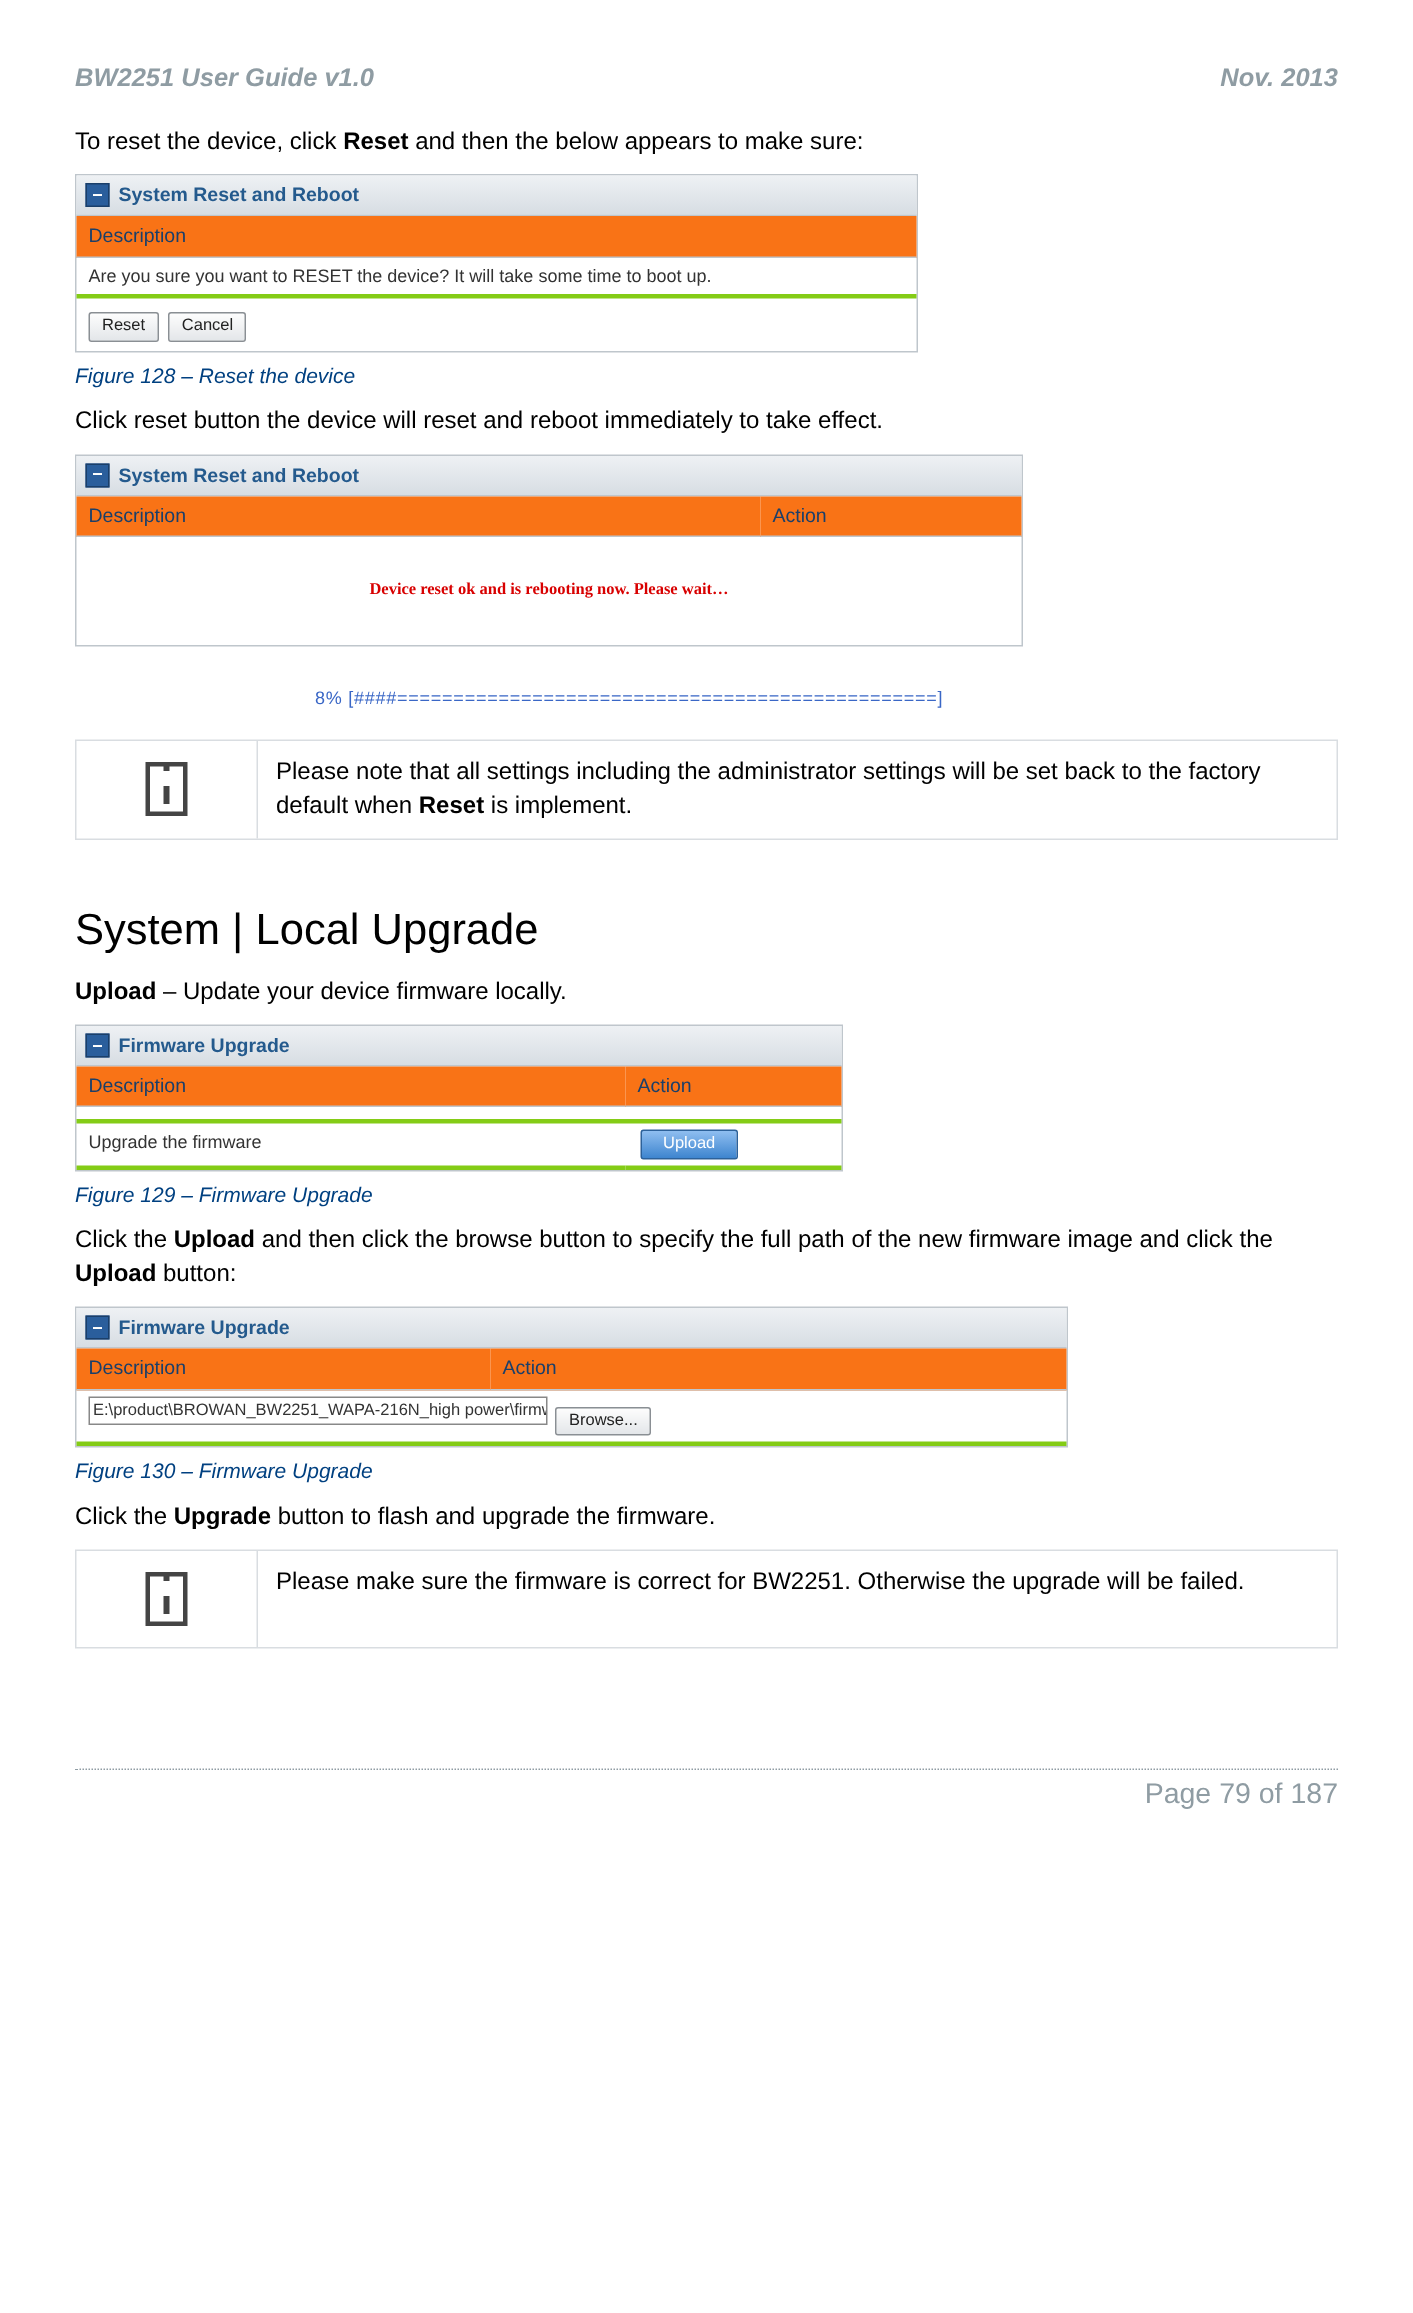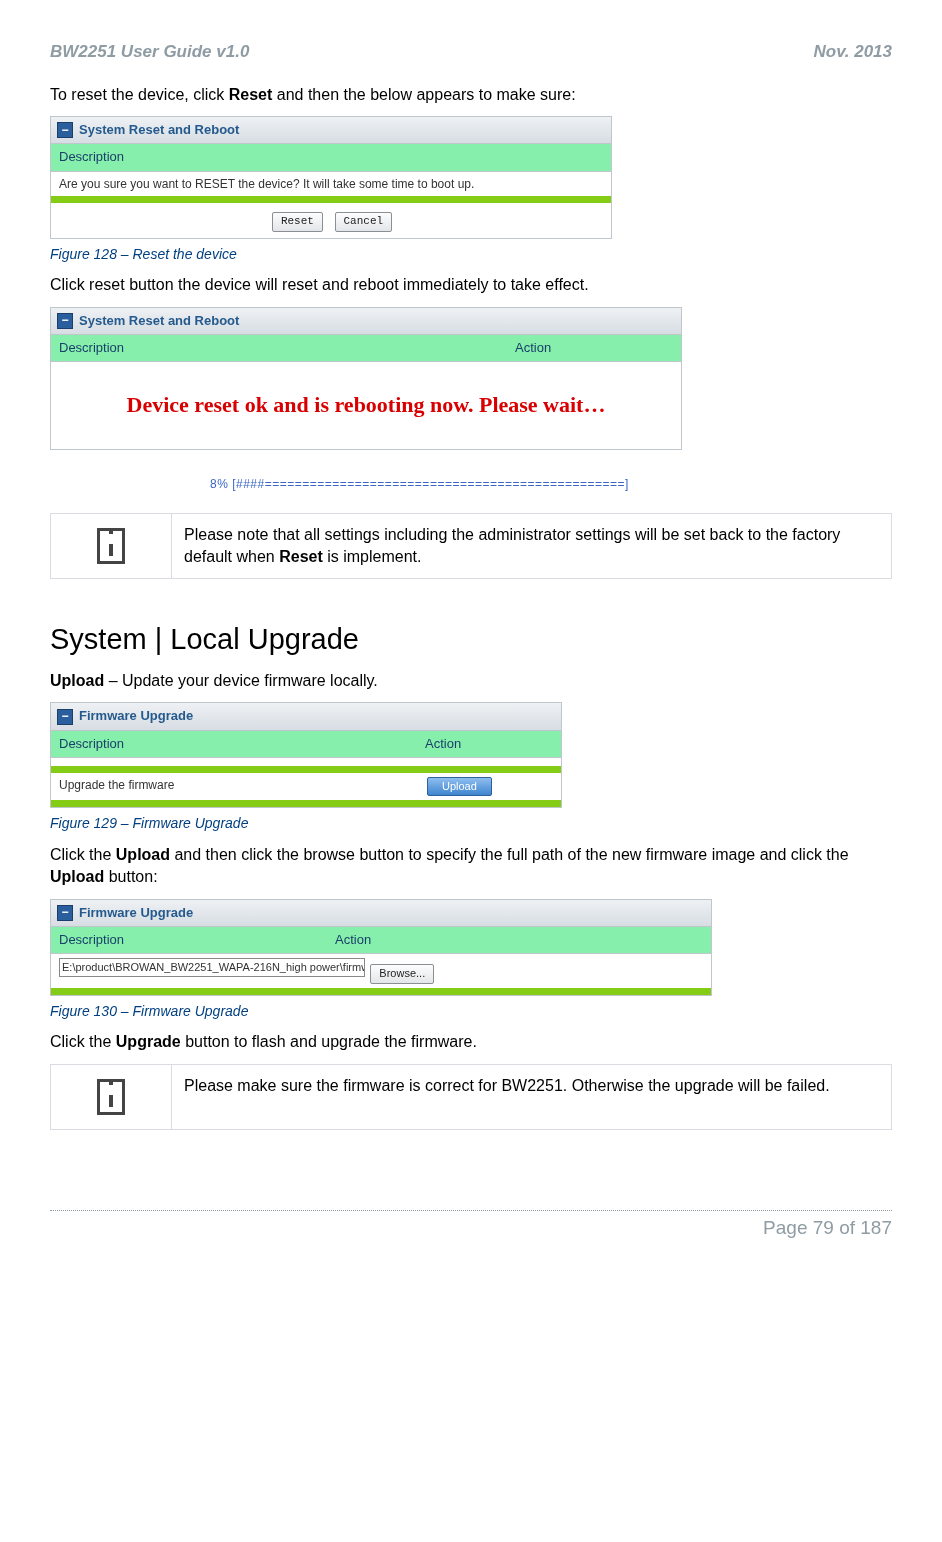--- a/index.html
+++ b/index.html
@@ -55,37 +55,36 @@
     margin-right: 6px;
     border: 1px solid #1a3f6a;
     font-weight: bold;
   }
   .sshot-header {
     display: flex;
     font-size: 13px;
     color: #1a3f6a;
   }
   .sshot-header > div {
-    background: #86efac;
+    background: #f97316;
     padding: 4px 8px;
     border-bottom: 1px solid #bfc6cc;
   }
   .sshot-row {
     display: flex;
     font-size: 12px;
     color: #333;
   }
   .sshot-row > div {
     padding: 4px 8px;
-    border-bottom: 7px solid #84cc16;
+    border-bottom: 3px solid #84cc16;
   }
   .sshot-bottom {
     padding: 6px;
-    text-align: center;
-    font-family: Liberation Mono, monospace;
+    text-align: left;
   }
   .btn {
     display: inline-block;
     font-size: 11px;
     padding: 1px 8px;
     border: 1px solid #8a8f94;
     border-radius: 2px;
     background: linear-gradient(#fdfdfd, #e3e6e9);
     color: #222;
     margin-left: 2px;
@@ -93,21 +92,21 @@
   .btn-blue {
     background: linear-gradient(#8fbef0, #3e85cf);
     color: #fff;
     border-color: #2c619a;
     padding: 1px 14px;
   }
   .reset-msg {
     text-align: center;
     color: #d80000;
     font-weight: bold;
-    font-size: 22px;
+    font-size: 11px;
     padding: 28px 0;
     font-family: "Times New Roman", serif;
   }
   .progress-line {
     color: #3a67c6;
     font-size: 12px;
     padding: 20px 0 10px 160px;
     letter-spacing: 0.5px;
   }
   .info-table {

